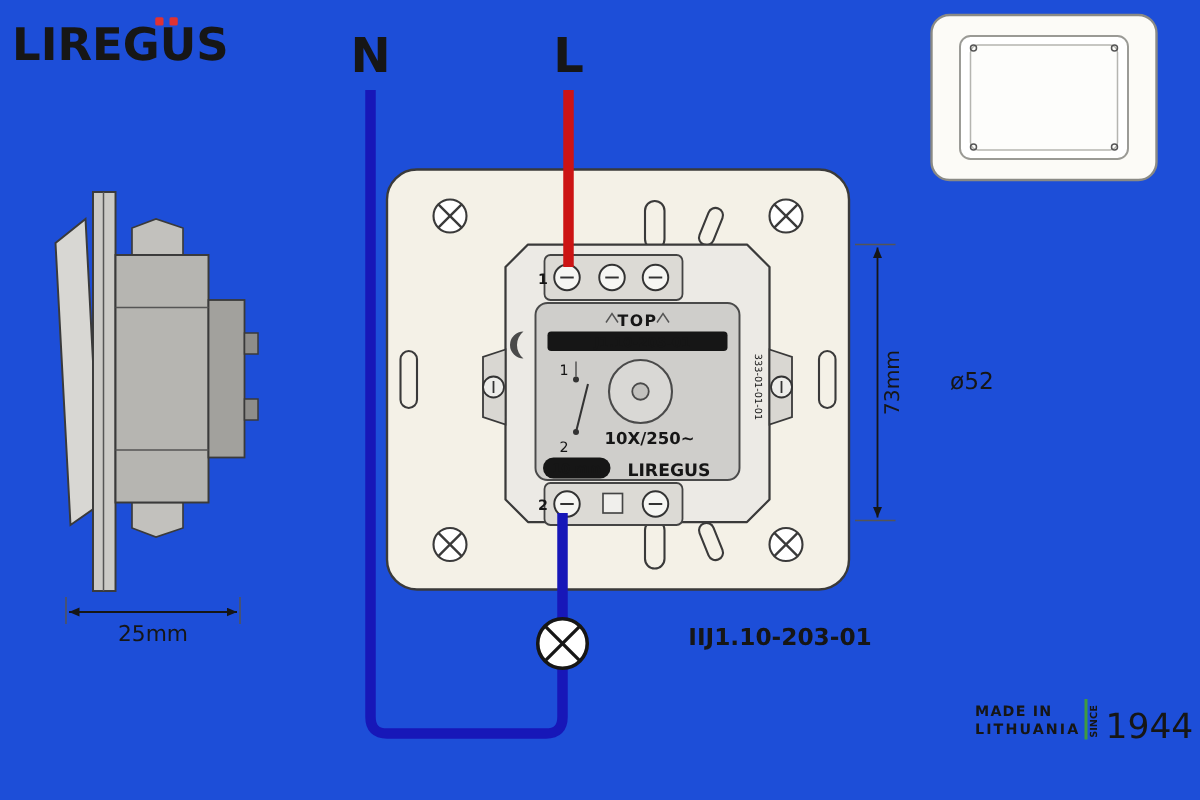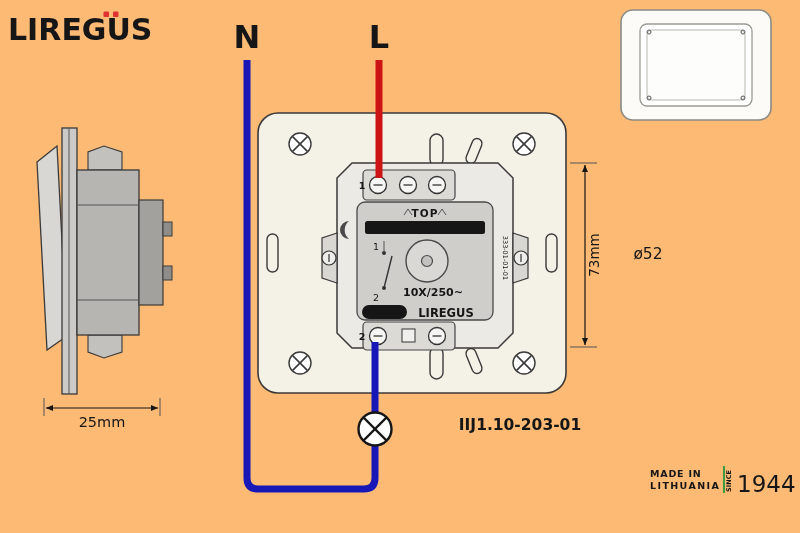--- a/index.html
+++ b/index.html
@@ -1,17 +1,17 @@
 <!DOCTYPE html>
 <html><head>
 <meta charset="utf-8">
 <style>
   *{margin:0;padding:0;box-sizing:border-box}
   body{background:#ffffff}
-  .stage{position:relative;width:800px;height:533px;background:#fdba74;overflow:hidden;
+  .stage{position:relative;width:800px;height:533px;background:#1d4ed8;overflow:hidden;
          font-family:"DejaVu Sans","Liberation Sans",sans-serif}
   svg{display:block}
   text{font-family:"DejaVu Sans","Liberation Sans",sans-serif;fill:#161616}
   .b{font-weight:bold}
   .mid{text-anchor:middle}
   .ln{stroke:#3a3a3a;stroke-width:1.4;fill:none}
   .thin{stroke:#555;stroke-width:1;fill:none}
 </style>
 </head>
 <body>

